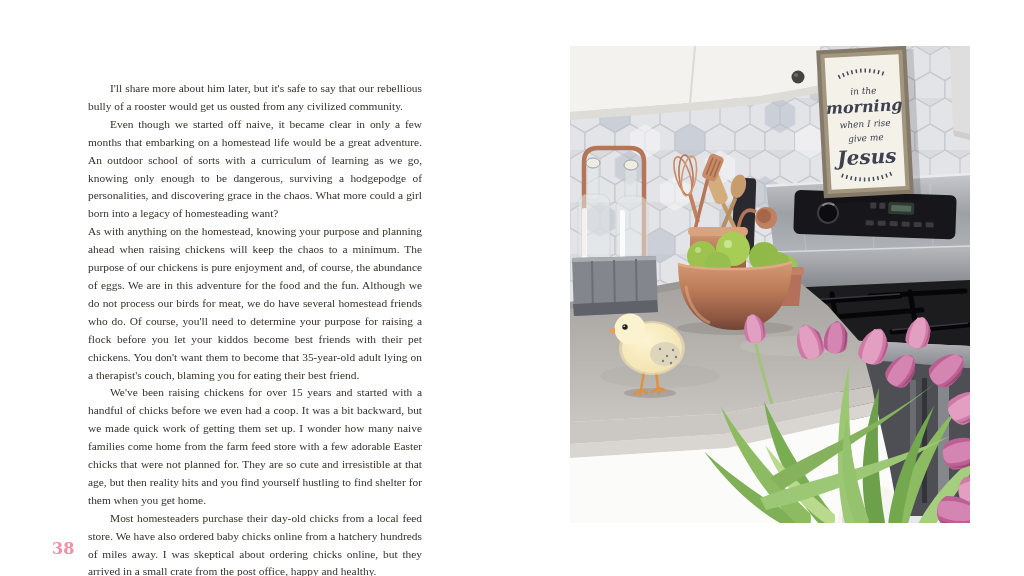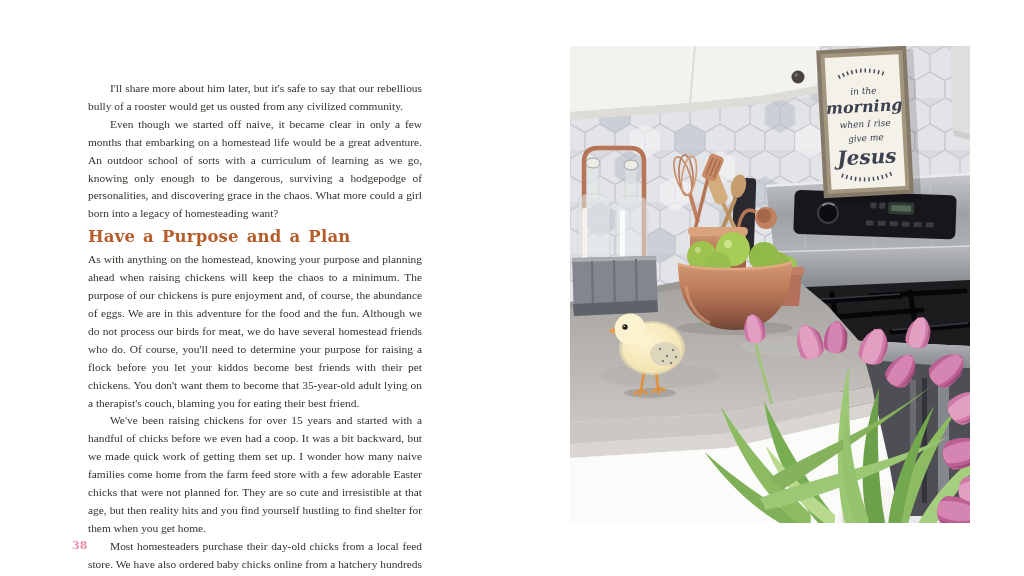--- a/index.html
+++ b/index.html
@@ -5,36 +5,35 @@
   html,body{margin:0;padding:0;background:#ffffff;}
   .page{position:relative;width:1024px;height:576px;background:#ffffff;overflow:hidden;
         font-family:"Liberation Serif",serif;}
   .text-col{position:absolute;left:88px;top:80px;width:334px;color:#35302a;
             font-size:11.4px;line-height:17.9px;text-align:justify;}
   .text-col p{margin:0;}
   .text-col p.indent{text-indent:22px;}
   .section-heading{margin:4px 0 4px 0;font-family:"DejaVu Serif",serif;font-weight:bold;
             font-size:16.5px;line-height:20px;color:#b55c2b;letter-spacing:.2px;word-spacing:2px;}
   .footer{position:absolute;left:52px;top:539px;display:flex;gap:13px;align-items:baseline;
-            font-family:"DejaVu Serif",serif;font-weight:bold;font-size:11px;color:#ee8fa5;margin-left:20px;}
+            font-family:"DejaVu Serif",serif;font-weight:bold;font-size:16px;color:#ee8fa5;}
   .photo{position:absolute;left:570px;top:46px;width:400px;height:477px;overflow:hidden;
          background:#e7e8ea;}
   .photo svg{display:block;}
   .sign-text{font-family:"DejaVu Serif",serif;font-style:italic;fill:#3d4252;}
 </style>
 </head>
 <body>
 
 <div class="page">
 
   <div>
     <main class="text-col">
       <p class="indent">I'll share more about him later, but it's safe to say that our rebellious bully of a rooster would get us ousted from any civilized community.</p>
       <p class="indent">Even though we started off naive, it became clear in only a few months that embarking on a homestead life would be a great adventure. An outdoor school of sorts with a curriculum of learning as we go, knowing only enough to be dangerous, surviving a hodgepodge of personalities, and discovering grace in the chaos. What more could a girl born into a legacy of homesteading want?</p>
-      <h2 class="section-heading">Have a Purpose and a Plan</h2>
       <p>As with anything on the homestead, knowing your purpose and planning ahead when raising chickens will keep the chaos to a minimum. The purpose of our chickens is pure enjoyment and, of course, the abundance of eggs. We are in this adventure for the food and the fun. Although we do not process our birds for meat, we do have several homestead friends who do. Of course, you'll need to determine your purpose for raising a flock before you let your kiddos become best friends with their pet chickens. You don't want them to become that 35-year-old adult lying on a therapist's couch, blaming you for eating their best friend.</p>
       <p class="indent">We've been raising chickens for over 15 years and started with a handful of chicks before we even had a coop. It was a bit backward, but we made quick work of getting them set up. I wonder how many naive families come home from the farm feed store with a few adorable Easter chicks that were not planned for. They are so cute and irresistible at that age, but then reality hits and you find yourself hustling to find shelter for them when you get home.</p>
       <p class="indent">Most homesteaders purchase their day-old chicks from a local feed store. We have also ordered baby chicks online from a hatchery hundreds of miles away. I was skeptical about ordering chicks online, but they arrived in a small crate from the post office, happy and healthy.</p>
     </main>
     <footer class="footer">
       <span>38</span>
     </footer>
   </div>
 
   <figure class="photo" style="margin:0">

